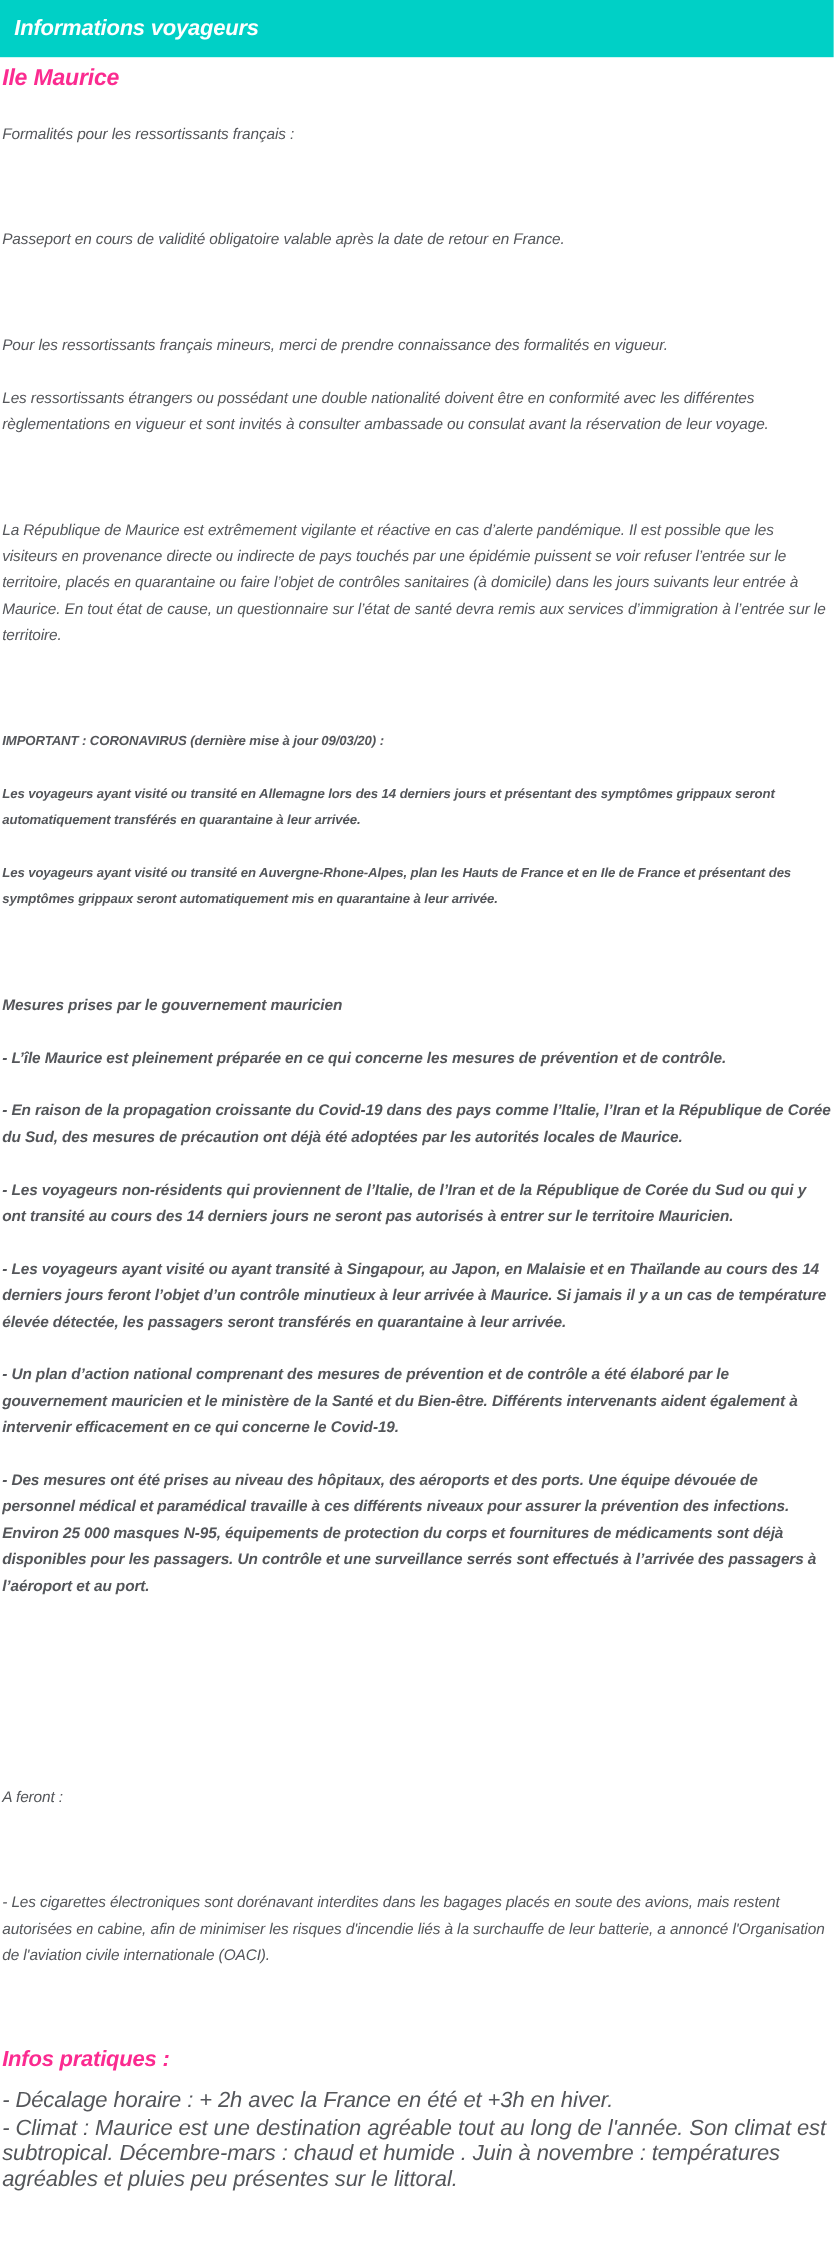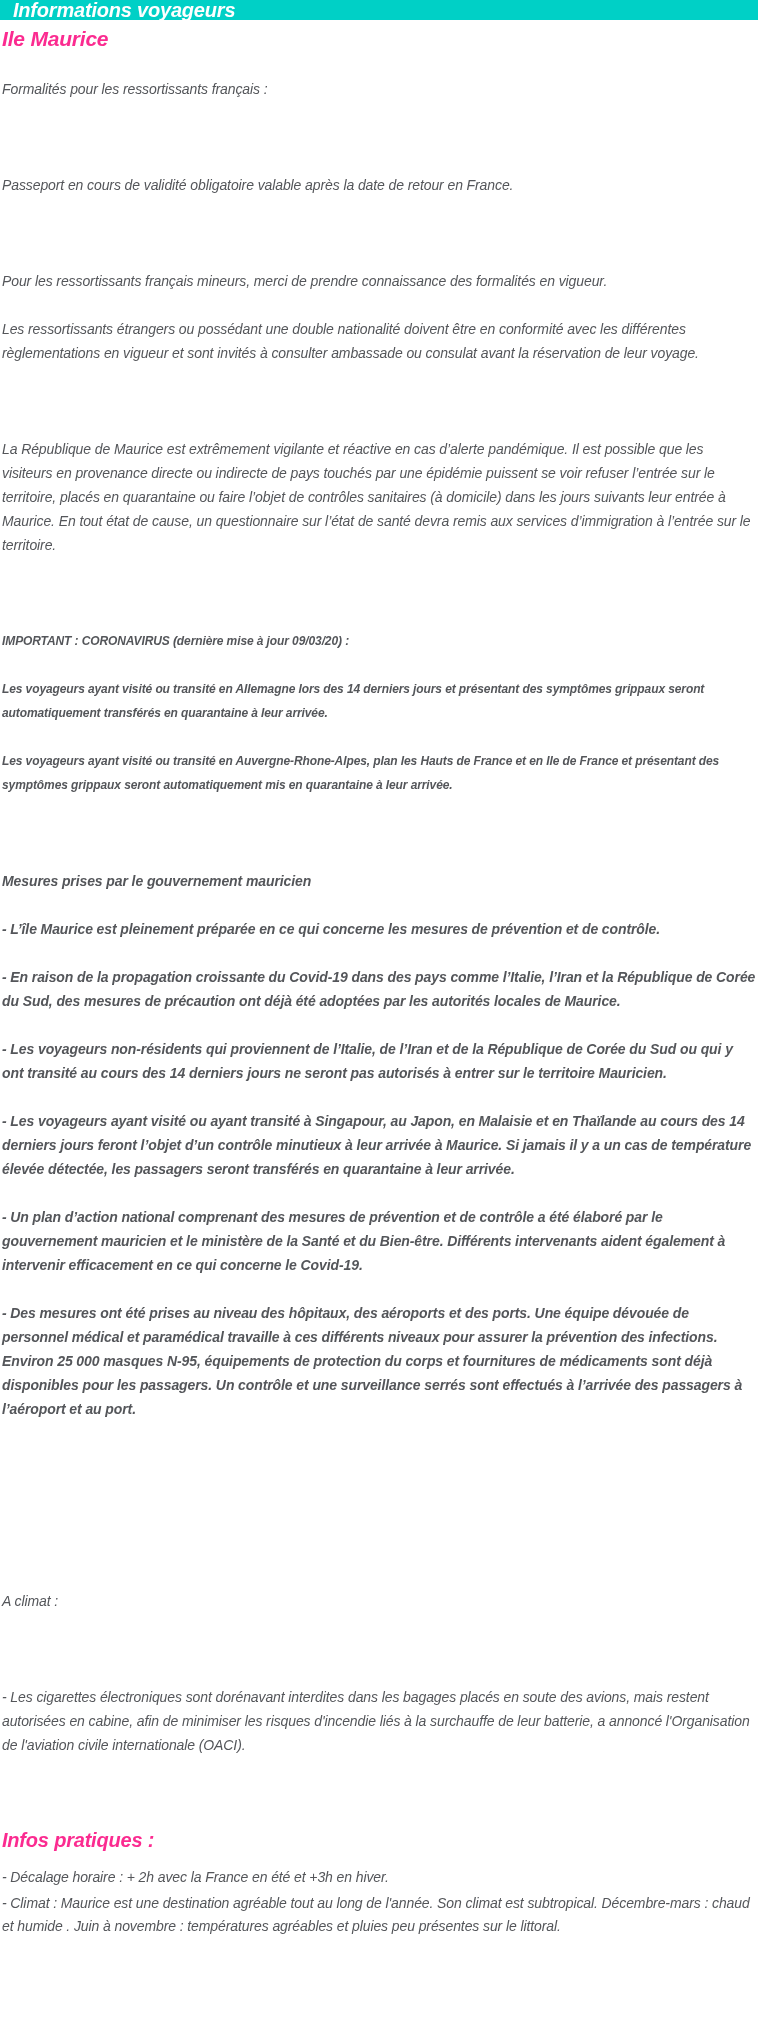--- a/index.html
+++ b/index.html
@@ -11,21 +11,21 @@
   html,body{margin:0;padding:0;}
   body{
     width:758px;
     background:#ffffff;
     font-family:"Liberation Sans",sans-serif;
     font-style:italic;
     color:var(--text);
   }
   .header-bar{
     background:var(--teal);
-    height:20px;
+    height:52px;
     display:flex;
     align-items:center;
     padding-left:13px;
   }
   .header-title{
     color:#ffffff;
     font-weight:bold;
     font-size:20px;
     letter-spacing:-0.2px;
   }
@@ -51,21 +51,21 @@
   .gap-large{height:120px;margin-bottom:24px;}
   .infos-title{
     color:var(--pink);
     font-weight:bold;
     font-size:20px;
     margin:14px 0 14px 2px;
     letter-spacing:-0.2px;
   }
   .infos-list{padding:0 2px 14px 2px;}
   .infos-list p{
-    font-size:14px;
+    font-size:20px;
     line-height:23px;
     margin:0 0 3px 0;
     letter-spacing:-0.1px;
   }
 </style>
 </head>
 <body>
 
 <div class="header-bar">
   <span class="header-title">Informations voyageurs</span>
@@ -88,21 +88,21 @@
     <p class="block bold-wide">Les voyageurs ayant visité ou transité en Auvergne-Rhone-Alpes, plan les Hauts de France et en Ile de France et présentant des symptômes grippaux seront automatiquement mis en quarantaine à leur arrivée.</p>
     <div class="gap"></div>
     <p class="block bold">Mesures prises par le gouvernement mauricien</p>
     <p class="block bold">- L’île Maurice est pleinement préparée en ce qui concerne les mesures de prévention et de contrôle.</p>
     <p class="block bold">- En raison de la propagation croissante du Covid-19 dans des pays comme l’Italie, l’Iran et la République de Corée du Sud, des mesures de précaution ont déjà été adoptées par les autorités locales de Maurice.</p>
     <p class="block bold">- Les voyageurs non-résidents qui proviennent de l’Italie, de l’Iran et de la République de Corée du Sud ou qui y ont transité au cours des 14 derniers jours ne seront pas autorisés à entrer sur le territoire Mauricien.</p>
     <p class="block bold">- Les voyageurs ayant visité ou ayant transité à Singapour, au Japon, en Malaisie et en Thaïlande au cours des 14 derniers jours feront l’objet d’un contrôle minutieux à leur arrivée à Maurice. Si jamais il y a un cas de température élevée détectée, les passagers seront transférés en quarantaine à leur arrivée.</p>
     <p class="block bold">- Un plan d’action national comprenant des mesures de prévention et de contrôle a été élaboré par le gouvernement mauricien et le ministère de la Santé et du Bien-être. Différents intervenants aident également à intervenir efficacement en ce qui concerne le Covid-19.</p>
     <p class="block bold">- Des mesures ont été prises au niveau des hôpitaux, des aéroports et des ports. Une équipe dévouée de personnel médical et paramédical travaille à ces différents niveaux pour assurer la prévention des infections. Environ 25 000 masques N-95, équipements de protection du corps et fournitures de médicaments sont déjà disponibles pour les passagers. Un contrôle et une surveillance serrés sont effectués à l’arrivée des passagers à l’aéroport et au port.</p>
     <div class="gap-large"></div>
-    <p class="block normal">A climat :</p>
+    <p class="block normal">A feront :</p>
     <div class="gap"></div>
     <p class="block normal">- Les cigarettes électroniques sont dorénavant interdites dans les bagages placés en soute des avions, mais restent autorisées en cabine, afin de minimiser les risques d'incendie liés à la surchauffe de leur batterie, a annoncé l'Organisation de l'aviation civile internationale (OACI).</p>
     <div class="gap"></div>
   </div>
 
 <h2 class="infos-title">Infos pratiques :</h2>
 
 <div class="infos-list">
     <p>- Décalage horaire : + 2h avec la France en été et +3h en hiver.</p>
     <p>- Climat : Maurice est une destination agréable tout au long de l'année. Son climat est subtropical. Décembre-mars : chaud et humide . Juin à novembre : températures agréables et pluies peu présentes sur le littoral.</p>

